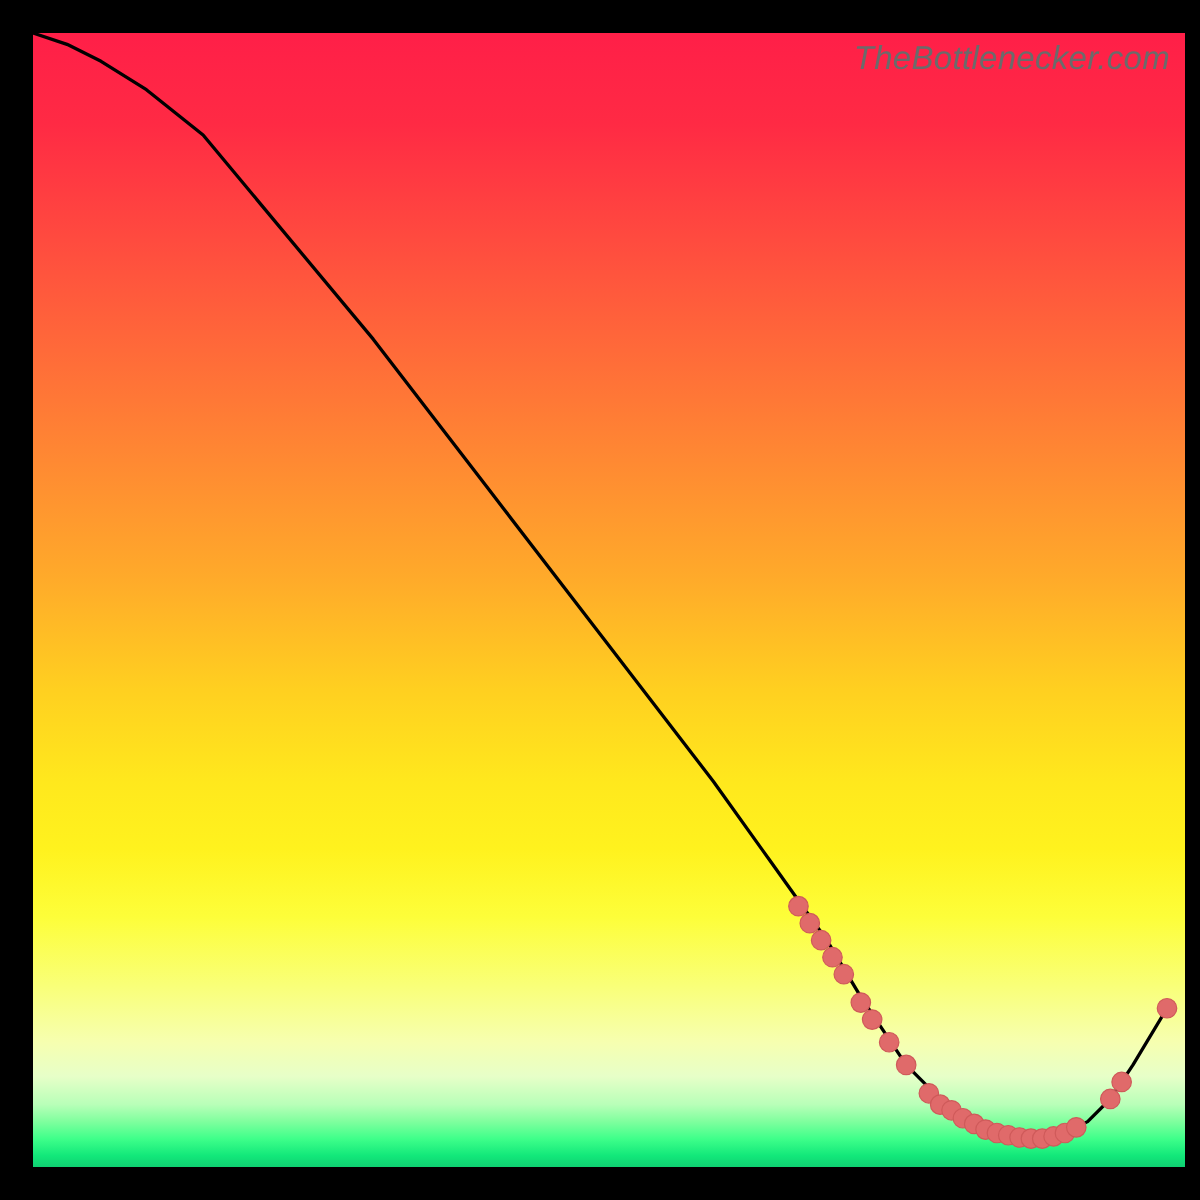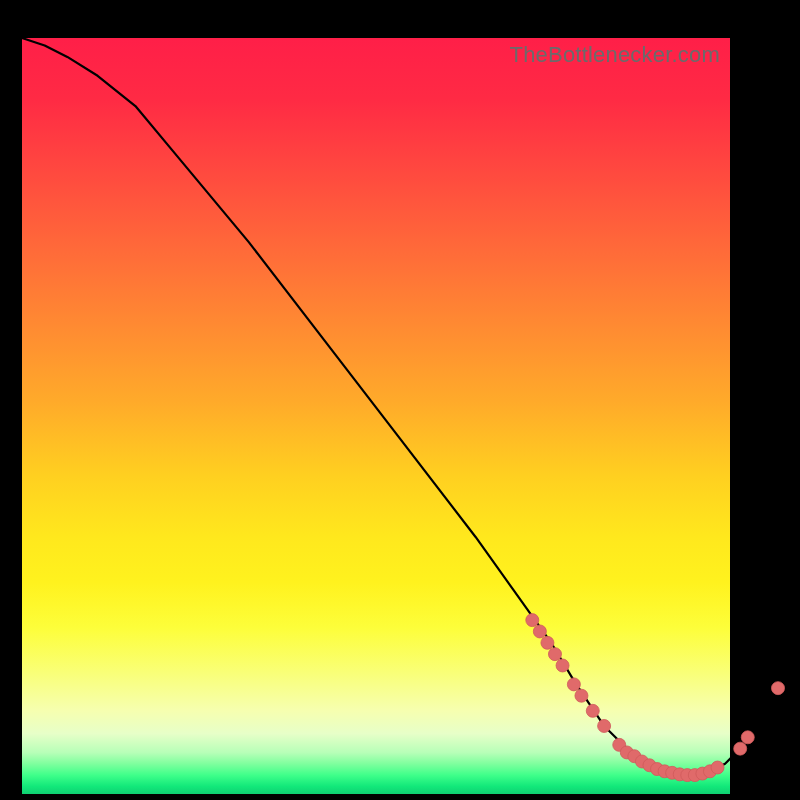--- a/index.html
+++ b/index.html
@@ -13,22 +13,22 @@
   }
   .stage {
     position: relative;
     width: 800px;
     height: 800px;
     background: #000;
   }
   .plot {
     position: absolute;
     left: 22px;
-    top: 38px;
-    width: 708px;
+    top: 22px;
+    width: 768px;
     height: 756px;
     
     background: linear-gradient(
       to bottom,
       #ff1f48 0%,
       #ff2a44 8%,
       #ff4a3f 18%,
       #ff6a39 28%,
       #ff8a32 38%,
       #ffaa2a 48%,
@@ -38,20 +38,21 @@
       #fdfe3a 78%,
       #f9ff78 84%,
       #f6ffb0 89%,
       #e7ffc8 92%,
       #b8ffb8 94.5%,
       #7fff9e 96%,
       #3fff8a 97.5%,
       #12e87a 99%,
       #0fd072 100%
     );
+    font-style: italic;
   }
   .watermark {
     position: absolute;
     top: 4px;
     right: 10px;
     color: #6b6b6b;
     font-size: 22px;
     letter-spacing: 0.2px;
   }
   svg.curve {

